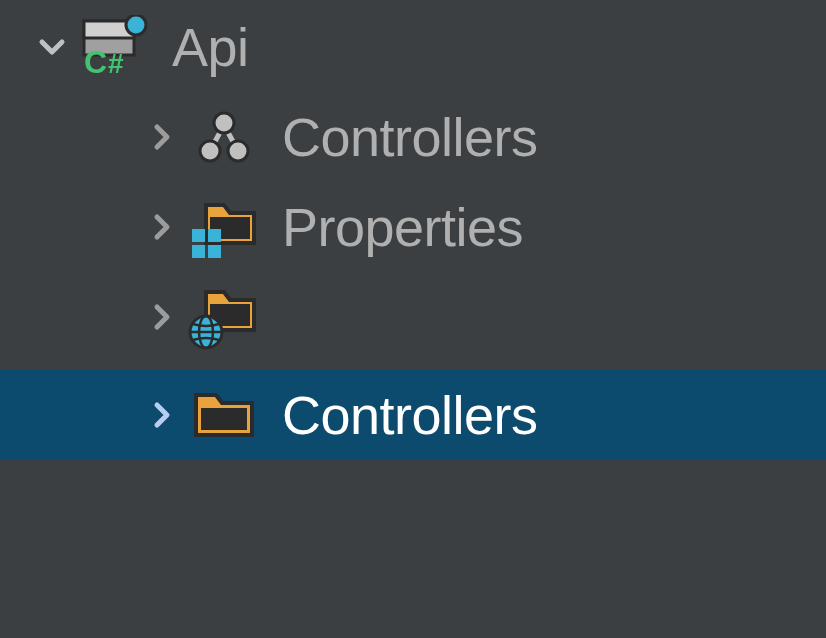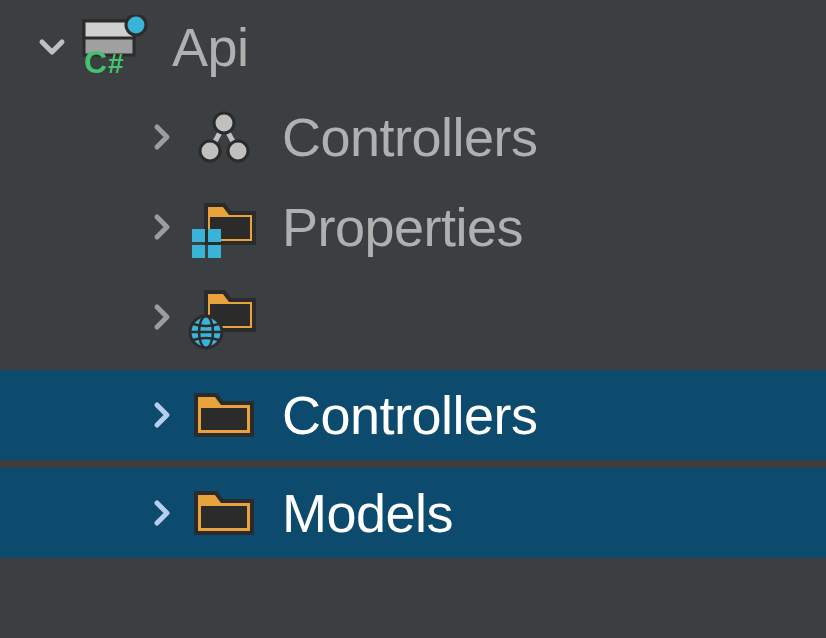--- a/index.html
+++ b/index.html
@@ -151,30 +151,15 @@
     </div>
     <div class="icon-slot">
       <svg width="68" height="56" viewBox="0 0 68 56">
         <path d="M6 8 L26 8 L32 16 L62 16 L62 48 L6 48 Z" fill="#e8a33d" stroke="#2b2b2b" stroke-width="4"></path>
         <rect x="11" y="21" width="46" height="22" fill="#2b2b2b"></rect>
       </svg>
     </div>
     <div class="label">Controllers</div>
   </div>
 
-  <div class="row selected">
-    <div class="indent-child"></div>
-    <div class="chevron">
-      <svg width="40" height="40" viewBox="0 0 24 24">
-        <path d="M9 6 L15 12 L9 18" fill="none" stroke="#b8cdf0" stroke-width="3" stroke-linecap="round" stroke-linejoin="round"></path>
-      </svg>
-    </div>
-    <div class="icon-slot">
-      <svg width="68" height="56" viewBox="0 0 68 56">
-        <path d="M6 8 L26 8 L32 16 L62 16 L62 48 L6 48 Z" fill="#e8a33d" stroke="#2b2b2b" stroke-width="4"></path>
-        <rect x="11" y="21" width="46" height="22" fill="#2b2b2b"></rect>
-      </svg>
-    </div>
-    <div class="label">Models</div>
-  </div>
 
 
 </div>
 
 </body></html>

